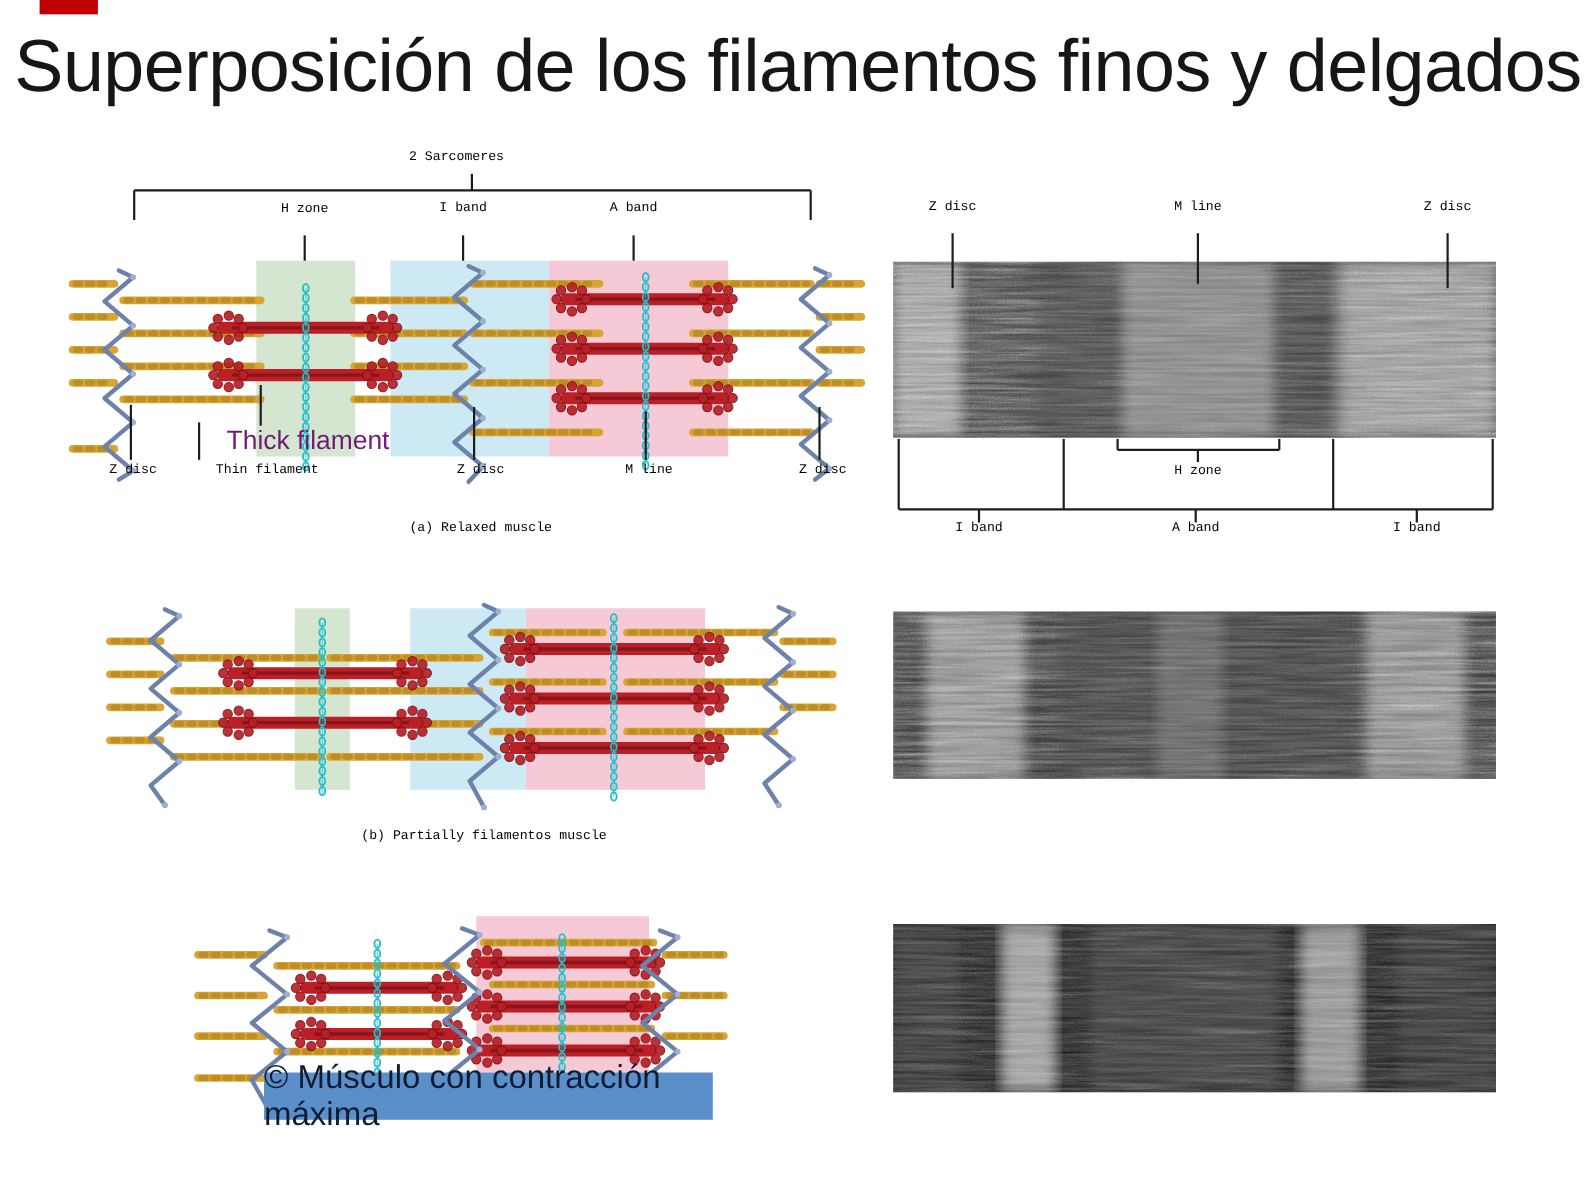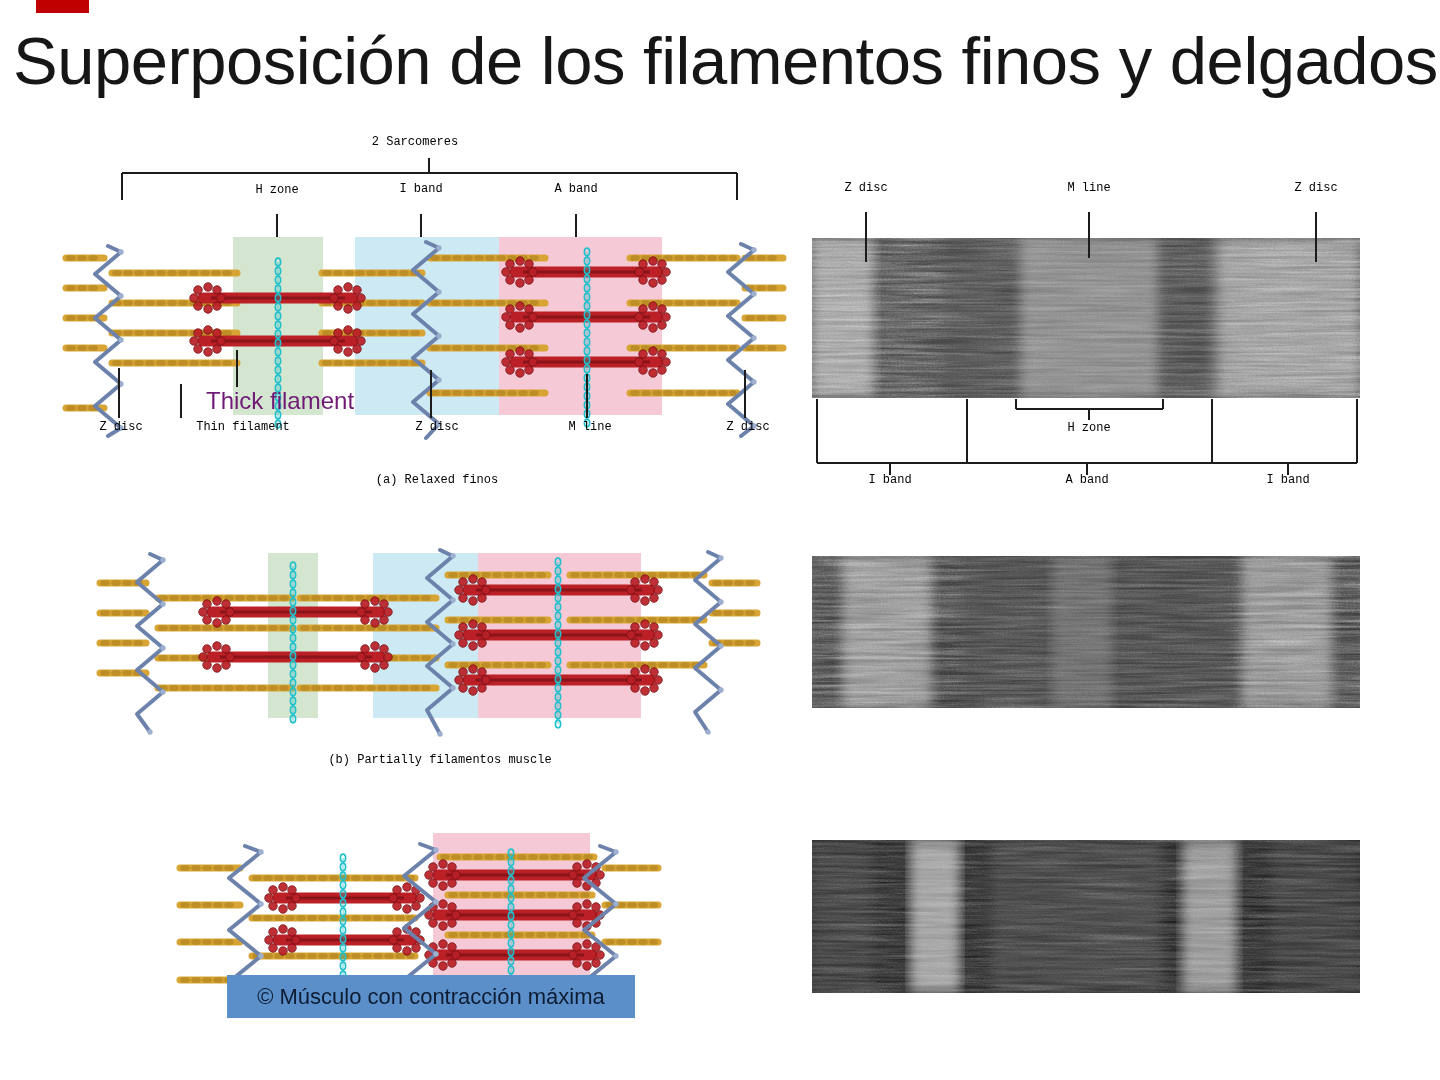--- a/index.html
+++ b/index.html
@@ -7,22 +7,22 @@
          font-family:"Liberation Sans",sans-serif;}
   .title{position:absolute;left:13px;top:22px;font-size:67px;font-weight:300;
          letter-spacing:-0.5px;color:#161616;white-space:nowrap;}
   .marker{position:absolute;left:36px;top:0;width:53px;height:13px;}
   .lbl{position:absolute;transform:translateX(-50%);font-size:12px;color:#000000;
        white-space:nowrap;line-height:1.1;font-family:Liberation Mono, monospace;}
   .lbl-l{position:absolute;font-size:24px;color:#701a75;white-space:nowrap;line-height:1.1;}
   .figsvg{position:absolute;}
   .overlay{position:absolute;left:0;top:0;width:1440px;height:1080px;z-index:3;pointer-events:none;}
   .emsvg{position:absolute;}
-  .cap-bar{position:absolute;left:227px;top:975px;width:408px;height:43px;z-index:5;
-           display:flex;align-items:center;justify-content:center;font-size:22px;color:#0e1c33;}
+  .cap-bar{position:absolute;left:240px;top:975px;width:408px;height:43px;z-index:5;
+           display:flex;align-items:center;justify-content:center;font-size:30px;color:#0e1c33;}
 </style>
 </head>
 <body>
 
 <div class="slide">
 
   <div class="marker" style="background: rgb(192, 0, 0);"></div>
   <div class="title">Superposición de los filamentos finos y delgados</div>
 
   <svg class="figsvg" id="svg-a" style="left:55px;top:225px;width:745px;height:235px" viewBox="0 0 745 235">
@@ -882,21 +882,21 @@
   <div class="lbl" style="left:415px;top:136px">2 Sarcomeres</div>
   <div class="lbl" style="left:277px;top:184px">H zone</div>
   <div class="lbl" style="left:421px;top:183px">I band</div>
   <div class="lbl" style="left:576px;top:183px">A band</div>
   <div class="lbl-l" style="left:206px;top:388px">Thick filament</div>
   <div class="lbl" style="left:121px;top:421px">Z disc</div>
   <div class="lbl" style="left:243px;top:421px">Thin filament</div>
   <div class="lbl" style="left:437px;top:421px">Z disc</div>
   <div class="lbl" style="left:590px;top:421px">M line</div>
   <div class="lbl" style="left:748px;top:421px">Z disc</div>
-  <div class="lbl" style="left:437px;top:474px">(a) Relaxed finos</div>
+  <div class="lbl" style="left:437px;top:474px">(a) Relaxed muscle</div>
 
   <div class="lbl" style="left:440px;top:754px">(b) Partially filamentos muscle</div>
 
   <div class="cap-bar" id="capbar" style="background: rgb(91, 143, 201);">
     <span>© Músculo con contracción máxima</span>
   </div>
 
   <div class="lbl" style="left:866px;top:182px">Z disc</div>
   <div class="lbl" style="left:1089px;top:182px">M line</div>
   <div class="lbl" style="left:1316px;top:182px">Z disc</div>

